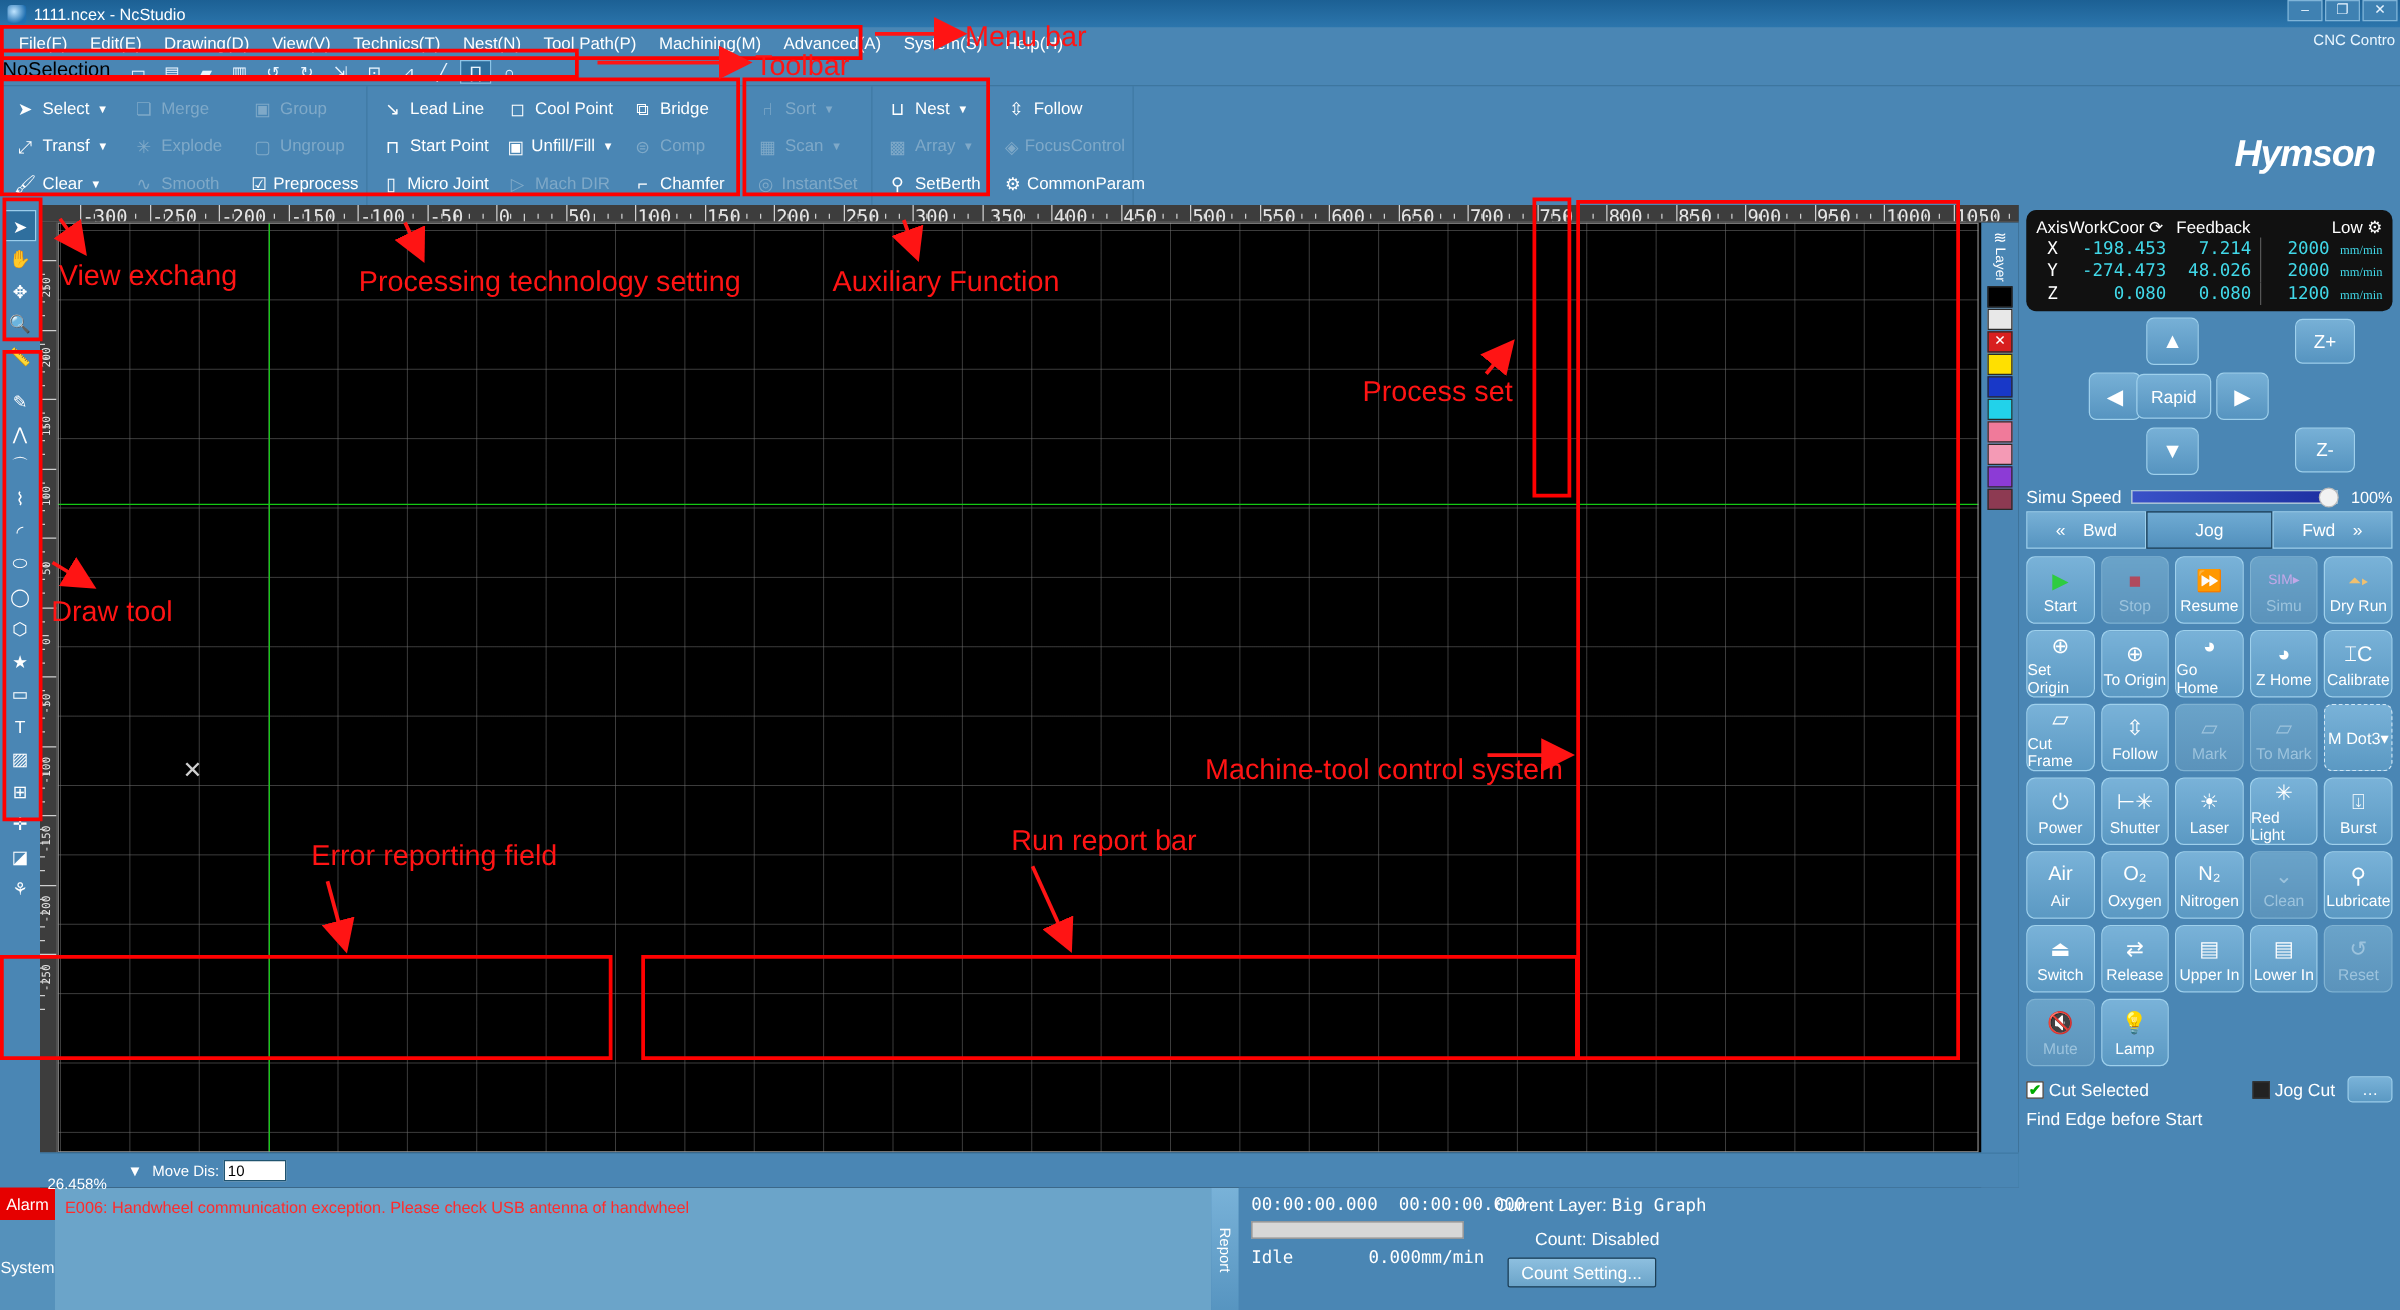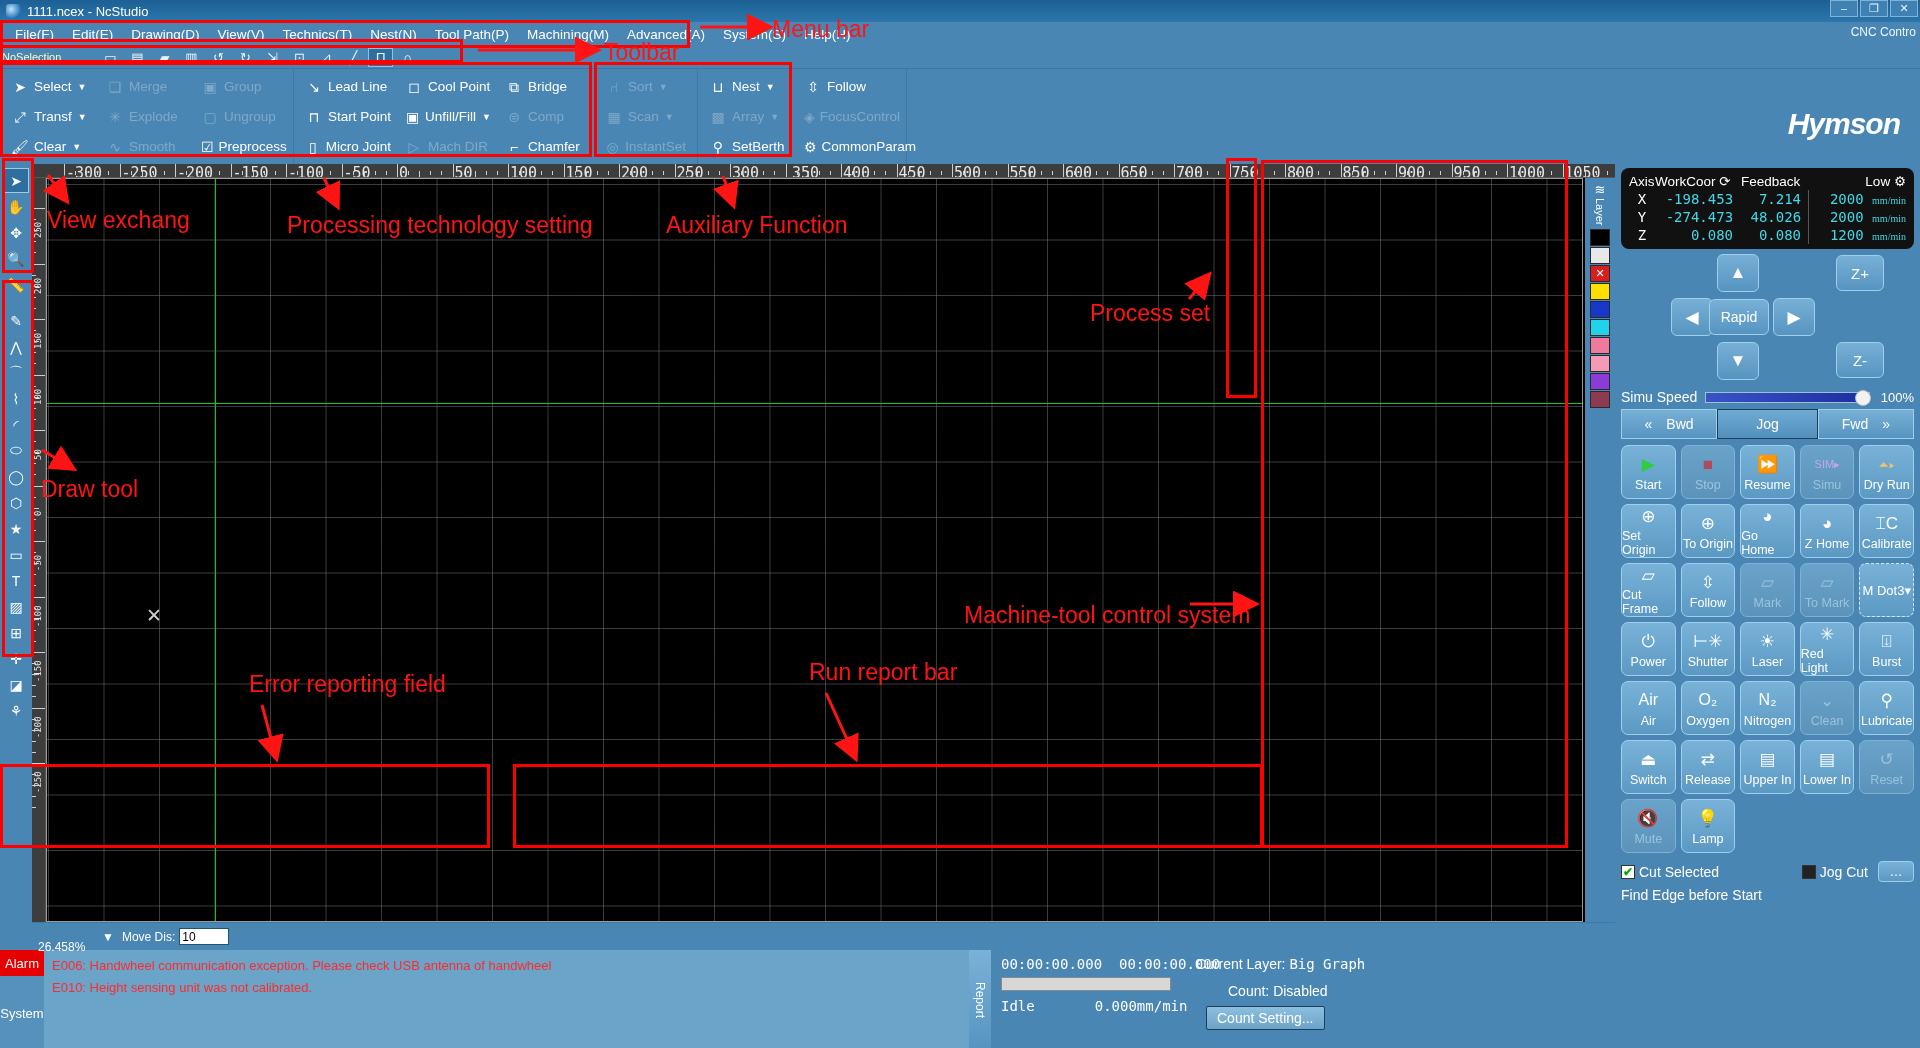--- a/index.html
+++ b/index.html
@@ -21,21 +21,21 @@
 
   
   #menubar { height:24px; background:#4a86b4; display:flex; align-items:center;
      padding-left:6px; position:relative; }
   #menubar .mi { color:#fff; font-size:13.5px; padding:2px 9px; white-space:nowrap; }
   #cncctl { position:absolute; right:4px; top:3px; color:#eaf6ff; font-size:12px;}
 
   
   #quickbar { height:22px; background:#4a86b4; display:flex; align-items:center;
      padding-left:2px; color:#dff0ff; font-size:12px; position:relative;}
-  #quickbar .qsel { width:95px; color:#fef9c3; font-size:11px;}
+  #quickbar .qsel { width:95px; color:#000000; font-size:16px;}
   #quickbar .qi { width:25px; height:19px; margin:0 1px; display:flex;
      align-items:center; justify-content:center; color:#eaf5ff; font-size:13px;}
   #quickbar .qi.on { background:#2f6f9e; border:1px solid #8cc3e6;}
 
   
   #ribbon { height:96px; background:#4a86b4; display:flex; position:relative;
             border-top:1px solid #3d769f;}
   .rgroup { display:flex; flex-direction:column; justify-content:center;
             padding:2px 4px; border-right:1px solid #3f79a3;}
   .rrow { display:flex; align-items:center; height:30px; }
@@ -909,21 +909,20 @@
   </div>
 </div>
 
 <div id="bottom">
   <div id="alarmcol">
     <div class="tabA">Alarm</div>
     <div class="tabS">System</div>
   </div>
   <div id="alarmmsgs">
     <div>E006: Handwheel communication exception. Please check USB antenna of handwheel</div>
-    <div>E010: Height sensing unit was not calibrated.</div>
   </div>
   <div id="reporttab">
     <span>Report</span>
   </div>
   <div id="runbar">
     <div class="times">
       <span>00:00:00.000</span>&nbsp;&nbsp;<span>00:00:00.000</span>
     </div>
     <div class="pbar"></div>
     <div class="idle">

